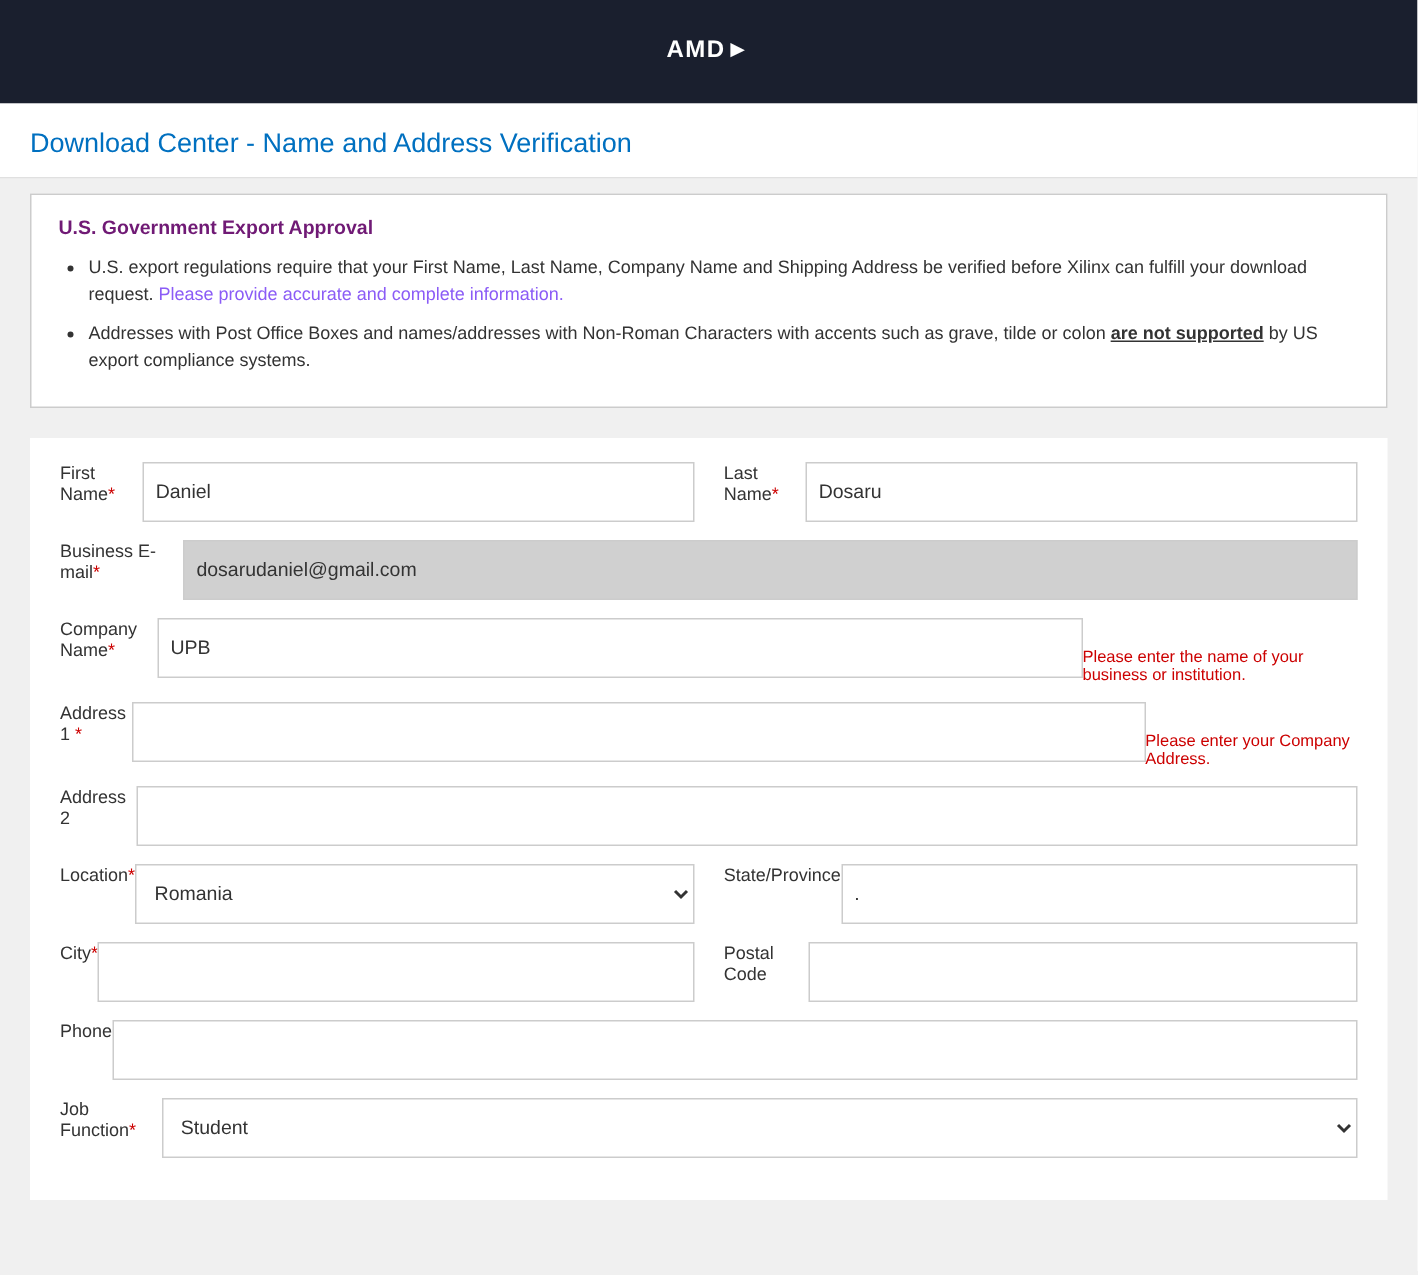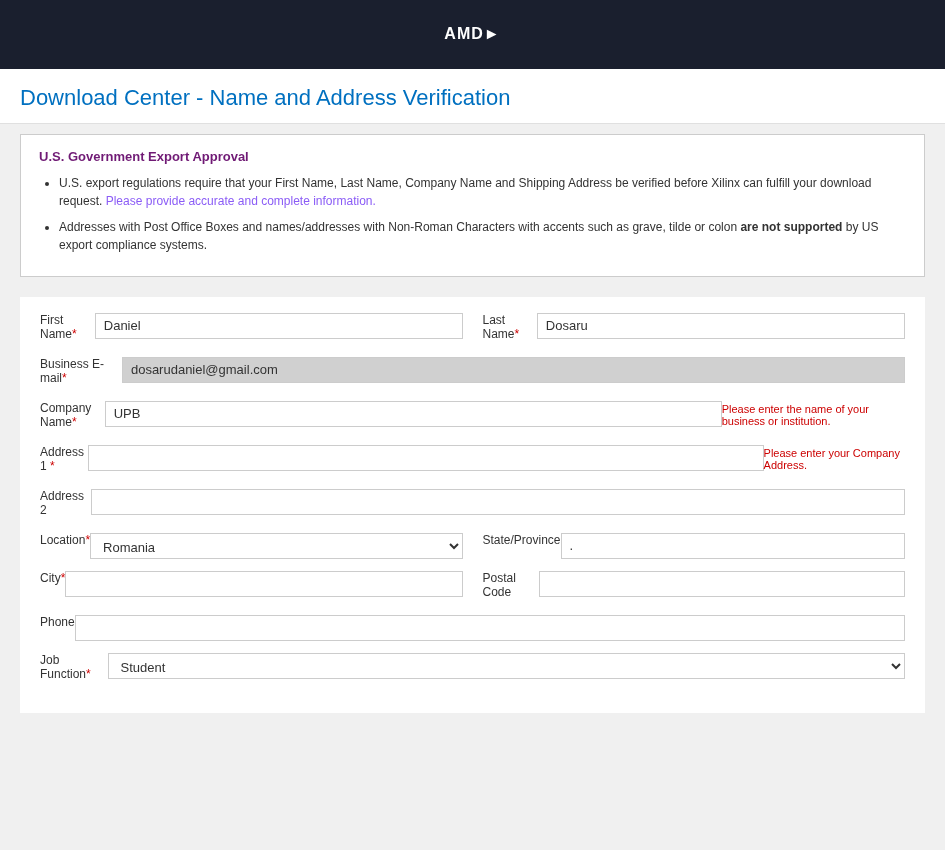--- a/index.html
+++ b/index.html
@@ -17,21 +17,21 @@
       font-weight: bold;
       line-height: 1.3;
       letter-spacing: 1px;
     }
     .header-logo .amd { font-size: 16px; }
     .header-logo .xilinx { font-size: 13px; letter-spacing: 3px; }
 
     
     .page-title {
       color: #0070c0;
-      font-size: 22px;
+      font-size: 18px;
       font-weight: normal;
       padding: 16px 8px 12px 20px;
       background: #fff;
     }
 
     
     .main-content {
       background: #f0f0f0;
       padding: 10px 20px 20px 20px;
     }
@@ -55,21 +55,21 @@
     .export-box li {
       margin-bottom: 8px;
       line-height: 1.5;
       font-size: 12px;
       color: #333;
     }
     .export-box a {
       color: #8b5cf6;
       text-decoration: none;
     }
-    .underline-bold { font-weight: bold; }
+    .underline-bold { text-decoration: underline; font-weight: bold; }
 
     .form-row {
       display: flex;
       gap: 20px;
       margin-bottom: 12px;
     }
 
     .form-group {
       flex: 1;
       display: flex;
@@ -85,32 +85,32 @@
       color: #cc0000;
     }
 
     input[type="text"], input[type="email"], select, textarea {
       width: 100%;
       padding: 5px 8px;
       border: 1px solid #ccc;
       font-size: 13px;
       background: #fff;
       color: #333;
-      height: 26px;
+      height: 40px;
     }
 
     .email-field {
       background: #d0d0d0 !important;
       color: #555;
     }
 
     .hint-text {
       font-size: 11px;
       color: #cc0000;
-      margin-top: 2px;
+      margin-top: 20px;
     }
 
     
     select {
       appearance: auto;
       -webkit-appearance: auto;
     }
 
     .form-wrapper {
       background: #fff;

